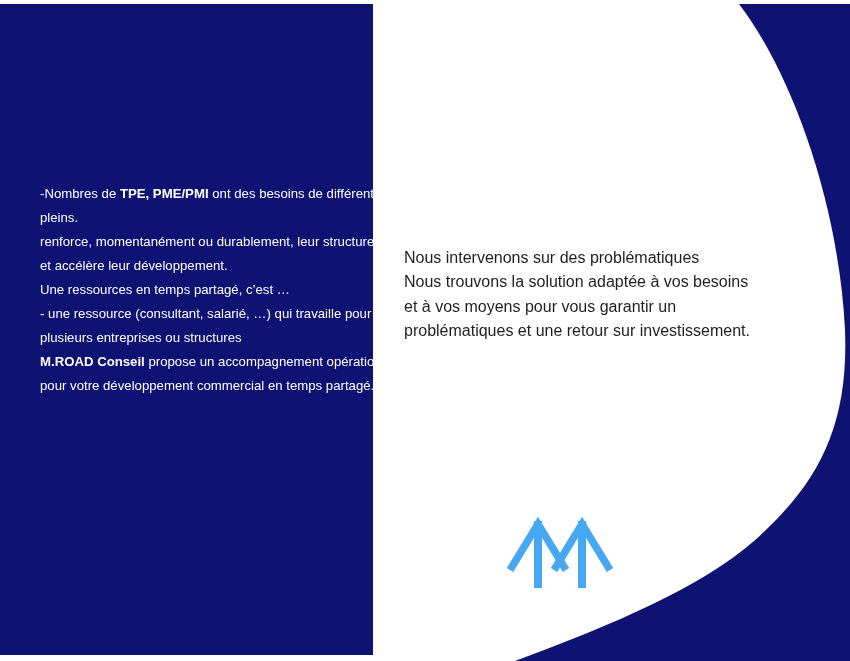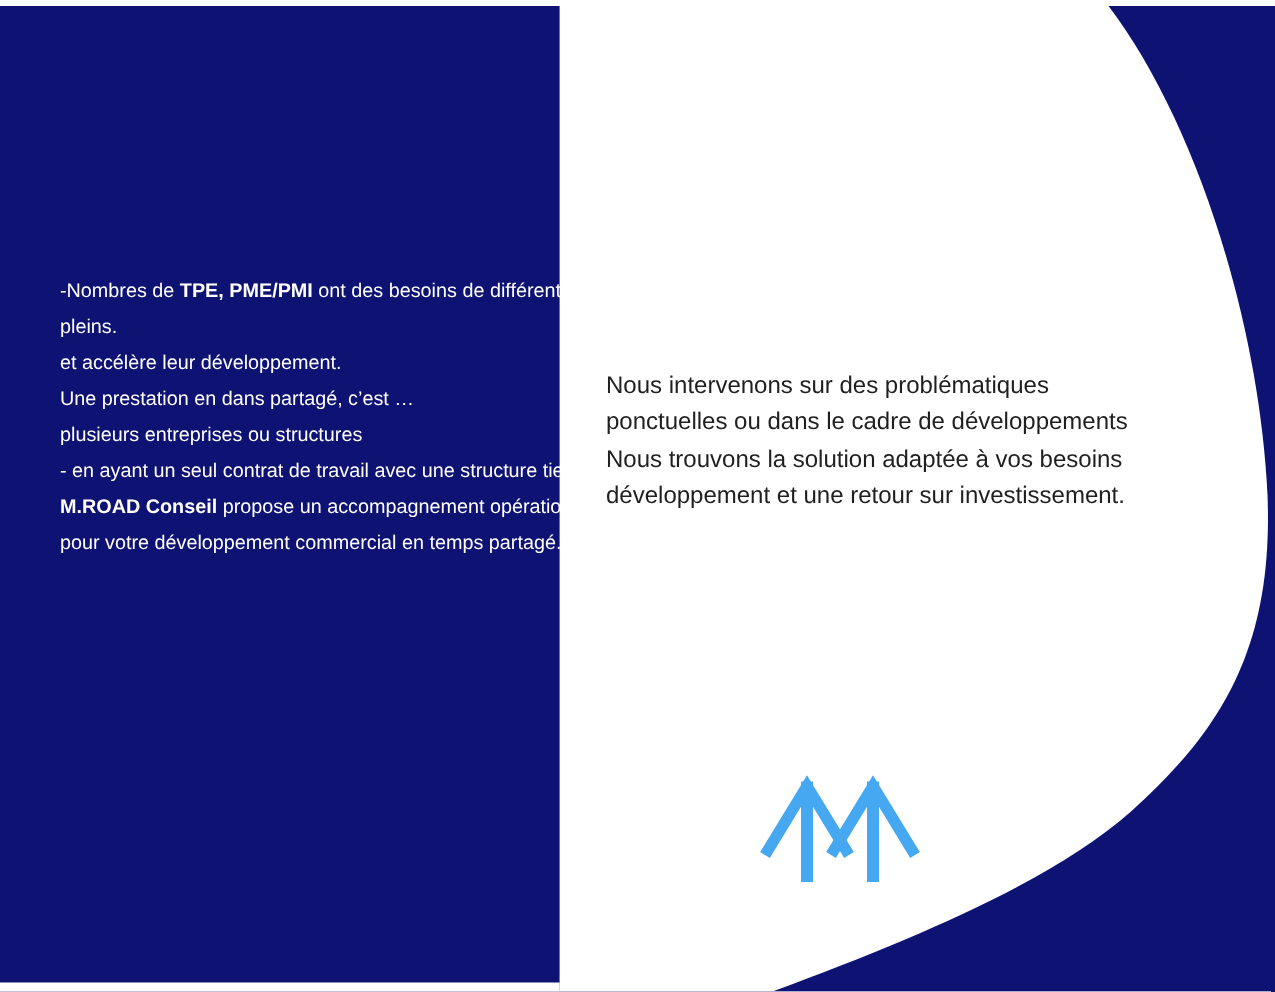--- a/index.html
+++ b/index.html
@@ -59,33 +59,34 @@
                C330,582 242,620 142,657
                L0,657 Z"></path>
     </svg>
   </div>
 
   <div class="left-panel"></div>
 
   <div class="left-text">
     <div class="line"><span>-Nombres de </span><b>TPE, PME/PMI</b><span> ont des besoins de différentes</span></div>
     <div class="line">pleins.</div>
+    <div class="line">renforce, momentanément ou durablement, leur structure</div>
     <div class="line">et accélère leur développement.</div>
-    <div class="line">Une prestation en dans partagé, c’est …</div>
+    <div class="line">Une ressources en temps partagé, c’est …</div>
+    <div class="line">- une ressource (consultant, salarié, …) qui travaille pour</div>
     <div class="line">plusieurs entreprises ou structures</div>
-    <div class="line">- en ayant un seul contrat de travail avec une structure tierce.</div>
     <div class="line"><b>M.ROAD Conseil</b><span> propose un accompagnement opérationnel</span></div>
     <div class="line">pour votre développement commercial en temps partagé.</div>
   </div>
 
   <div class="right-text">
     <div class="line">Nous intervenons sur des problématiques</div>
-    <div class="line">ponctuelles ou dans le cadre de développements</div>
     <div class="line">Nous trouvons la solution adaptée à vos besoins</div>
-    <div class="line">développement et une retour sur investissement.</div>
+    <div class="line">et à vos moyens pour vous garantir un</div>
+    <div class="line">problématiques et une retour sur investissement.</div>
   </div>
 
   <div class="logo">
     <svg viewBox="0 0 112 76">
       <path class="logo-stroke" stroke-width="7.5" d="M6,54 L34,8 L62,54"></path>
       <path class="logo-stroke" stroke-width="8" d="M34,5 L34,72"></path>
       <path class="logo-stroke" stroke-width="7.5" d="M50,54 L78,8 L106,54"></path>
       <path class="logo-stroke" stroke-width="8" d="M78,5 L78,72"></path>
     </svg>
   </div>

